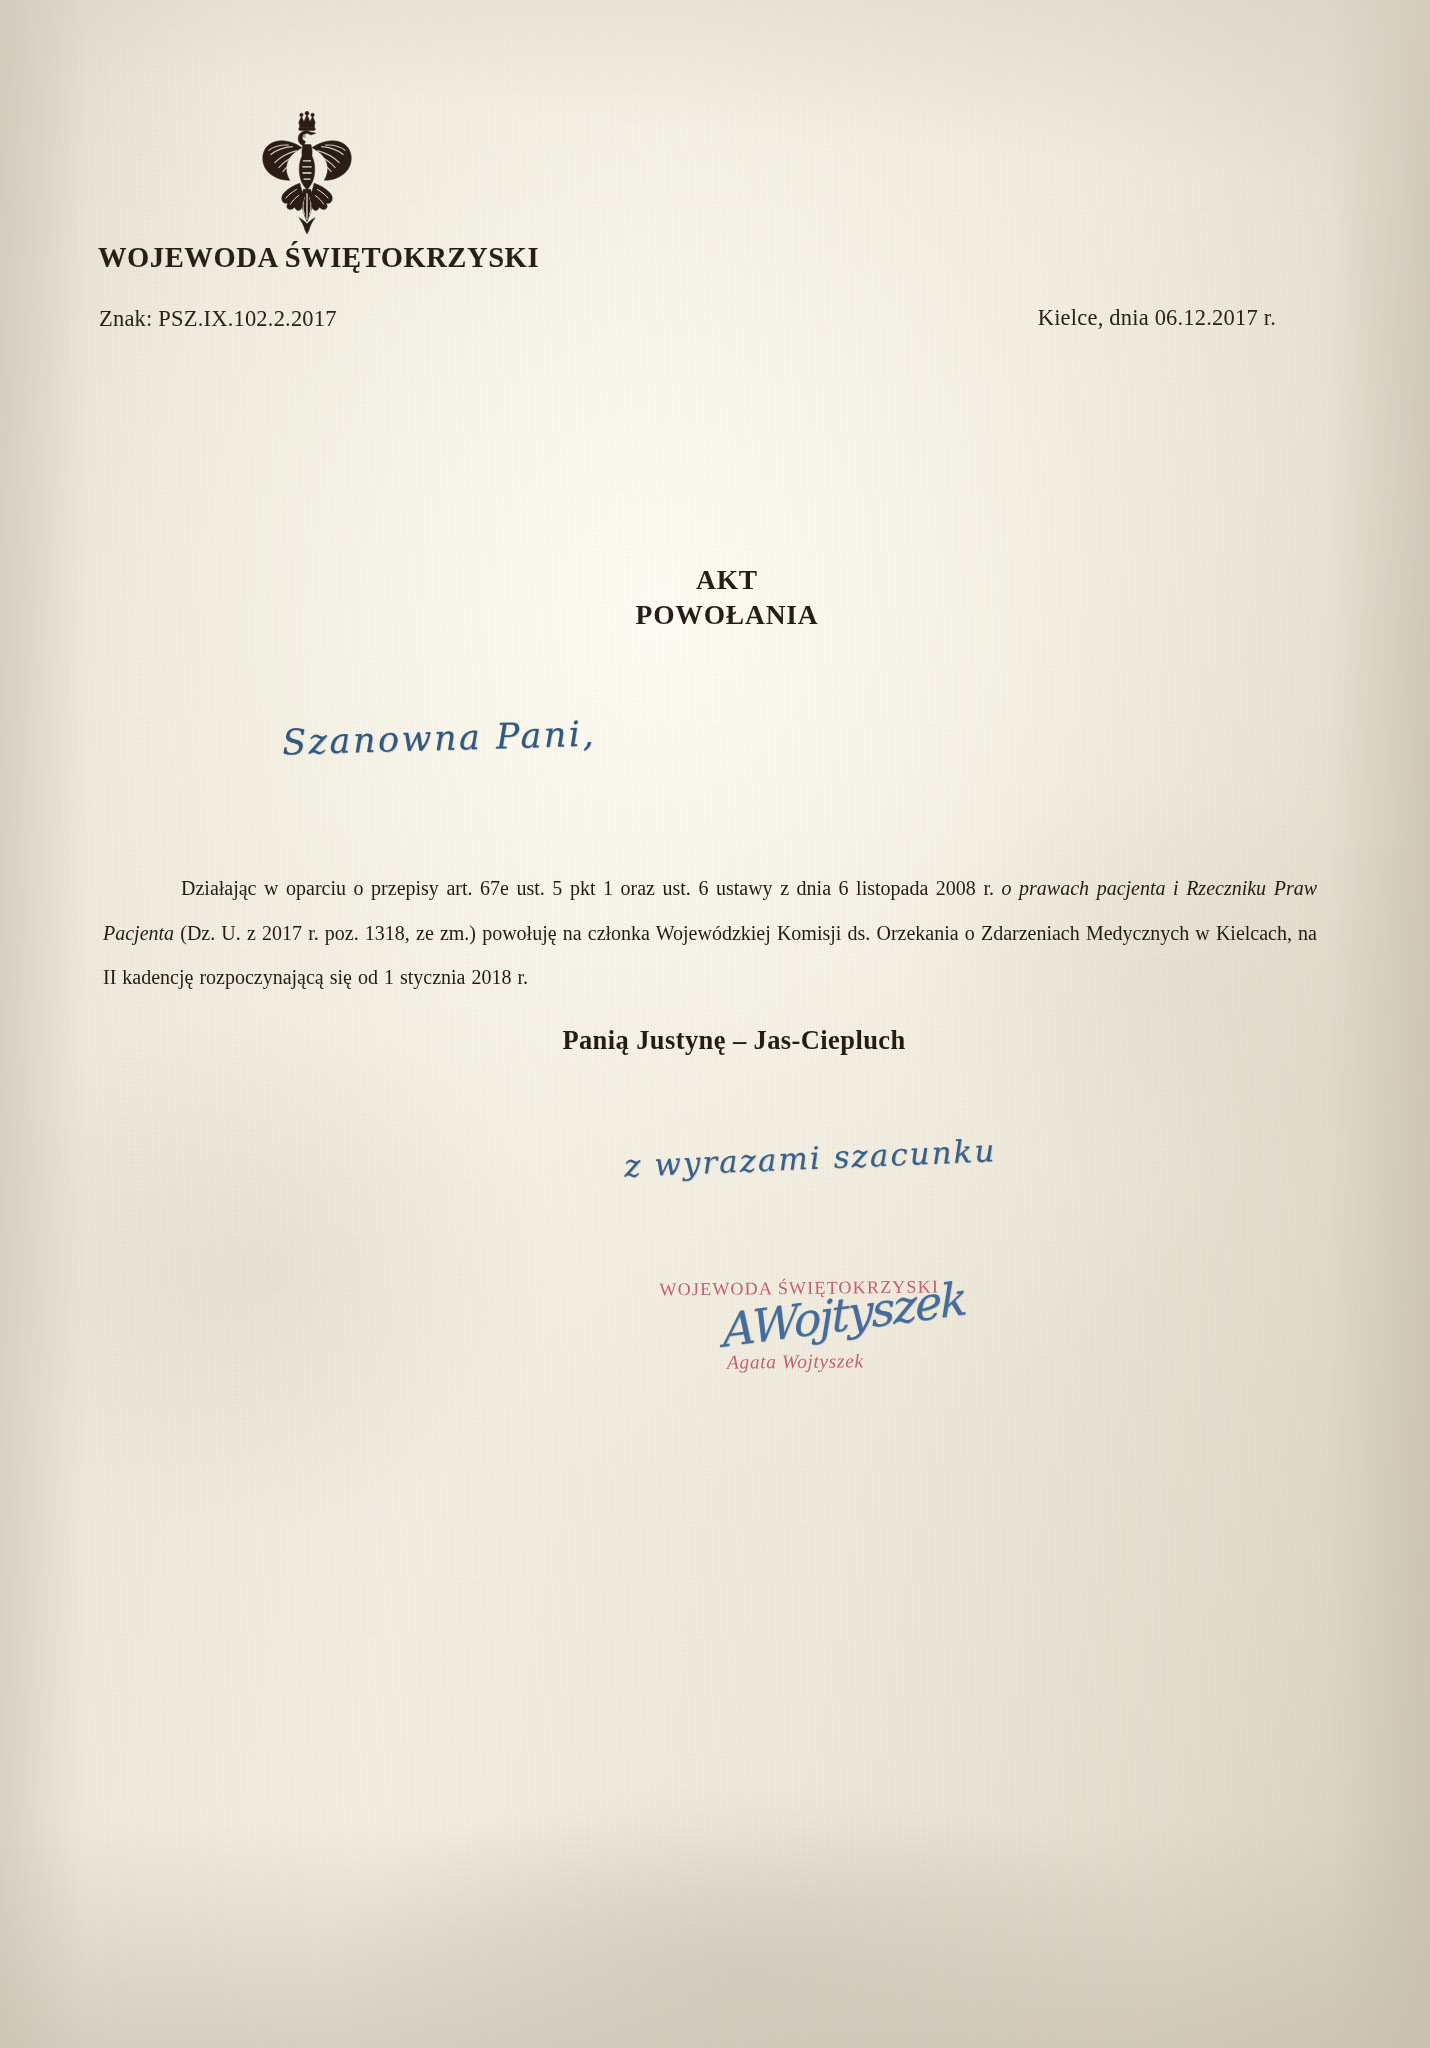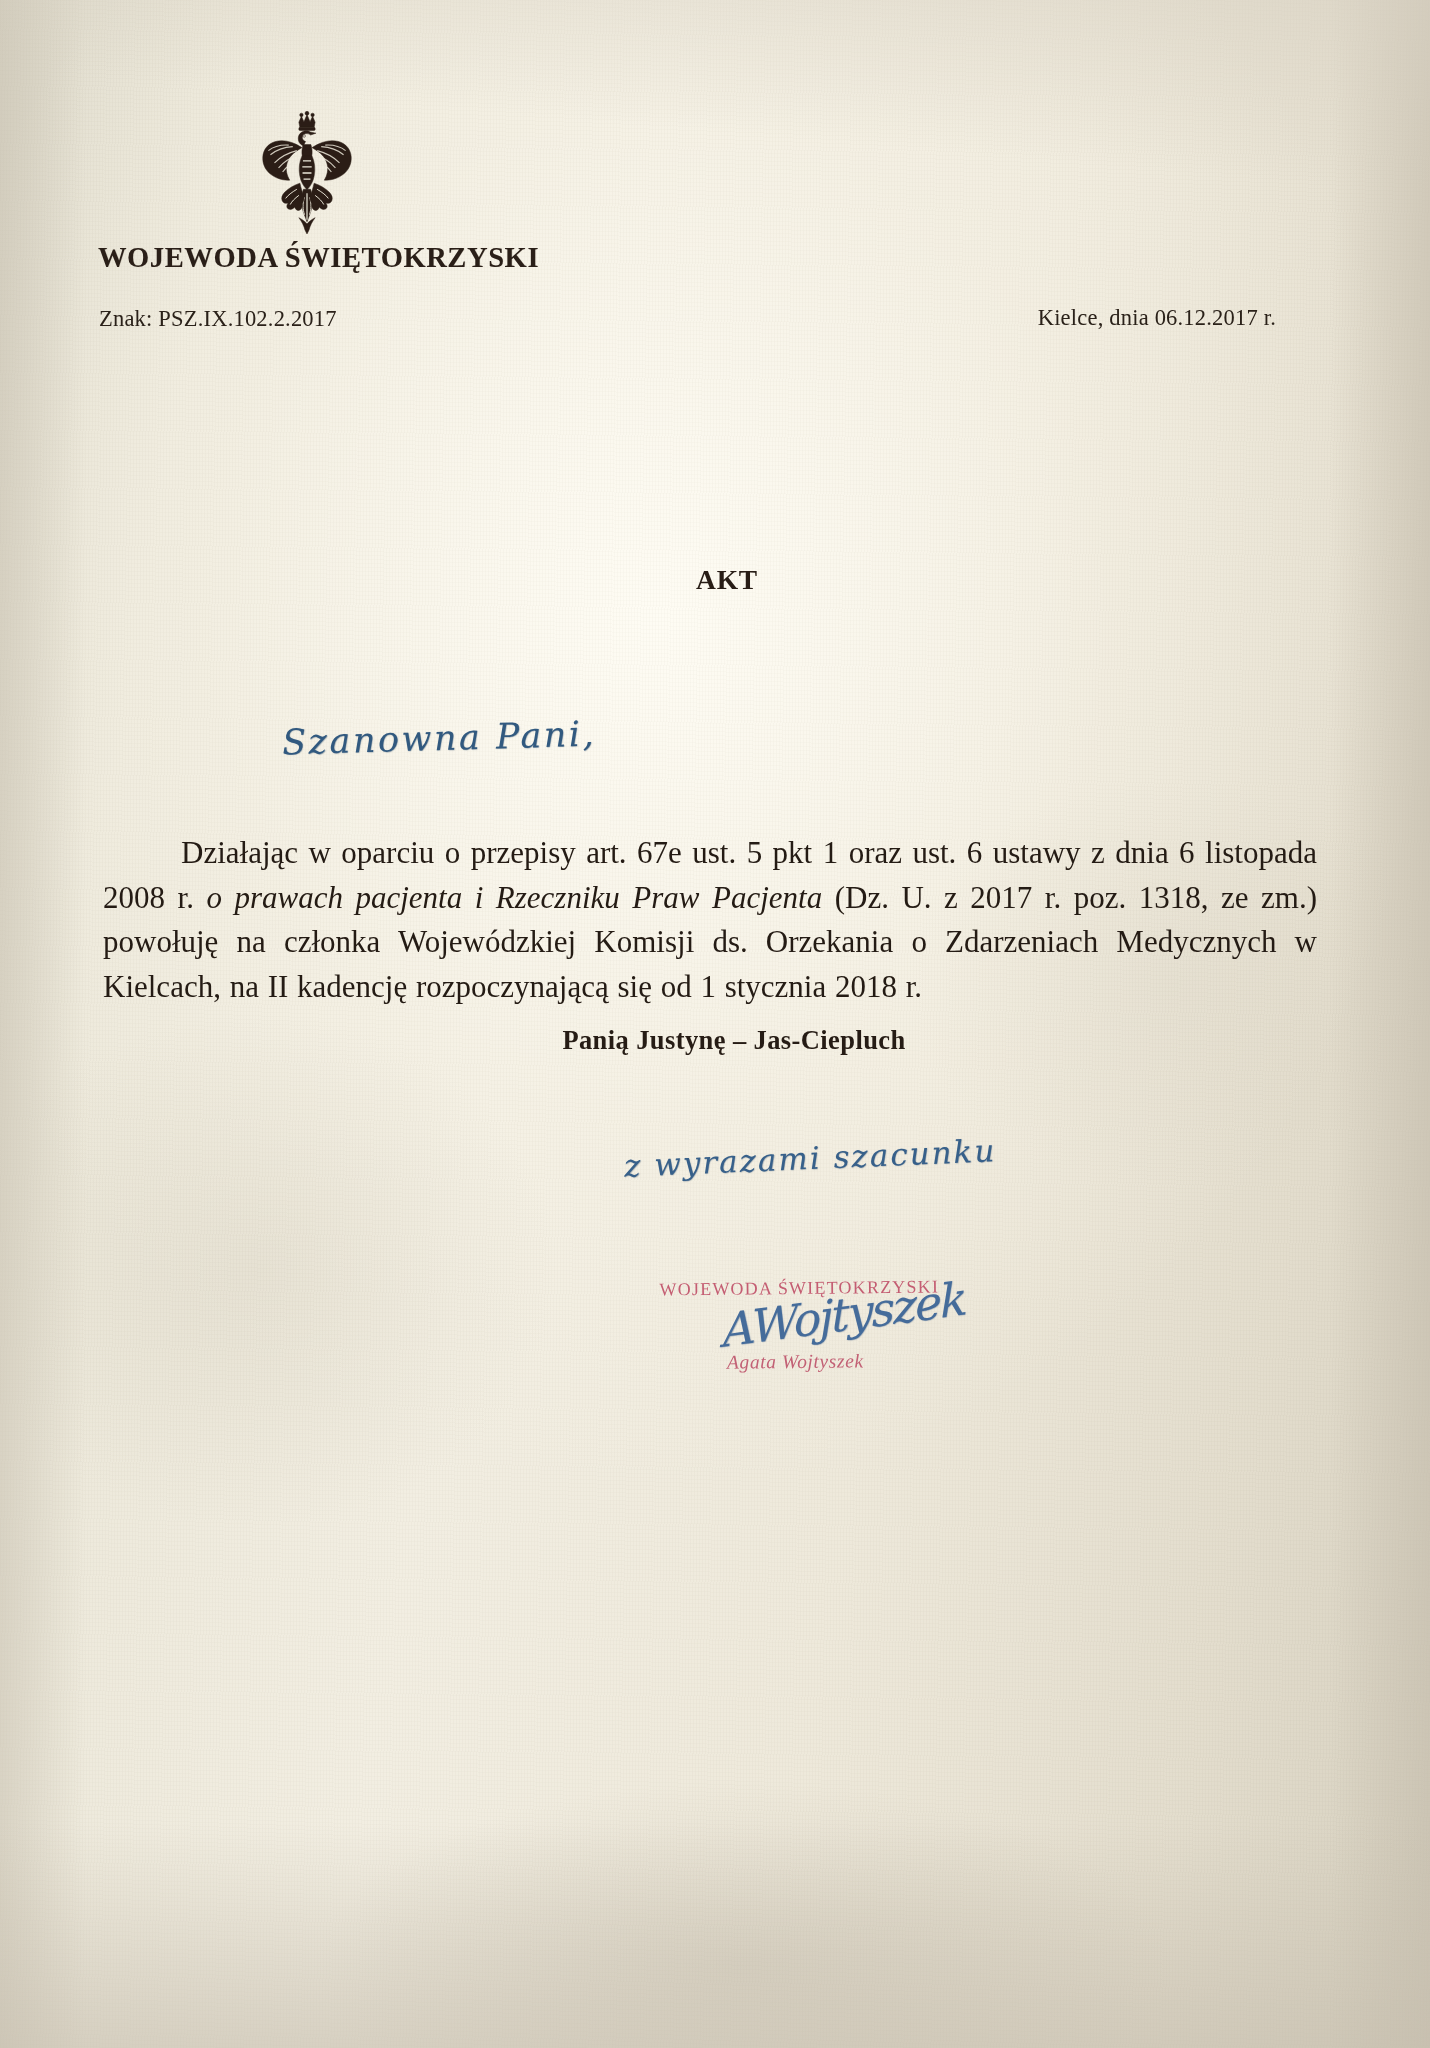--- a/index.html
+++ b/index.html
@@ -130,23 +130,23 @@
     transform: rotate(-1.6deg);
     letter-spacing: 2.5px;
     text-shadow: 0.5px 0.5px 1px rgba(40,70,105,0.45);
     white-space: nowrap;
   }
 
   
   .body-para {
     position: absolute;
     left: 103px;
-    top: 800px;
+    top: 846px;
     width: 1214px;
-    font-size: 31px;
+    font-size: 20px;
     line-height: 44.5px;
     text-align: justify;
     text-indent: 78px;
     color: #241b14;
     word-spacing: 1px;
   }
   .body-para i { font-style: italic; }
 
   .appointee {
     position: absolute;
@@ -293,20 +293,21 @@
       </svg>
     </div>
 
     <div class="office-title">WOJEWODA ŚWIĘTOKRZYSKI</div>
 
     <div class="ref-line">Znak: PSZ.IX.102.2.2017</div>
     <div class="date-line">Kielce, dnia 06.12.2017 r.</div>
 
     <div class="act-title">
       <div>AKT</div>
+      <div>POWOŁANIA</div>
     </div>
 
     <div class="salutation">Szanowna Pani,</div>
 
     <p class="body-para"><span>Działając w oparciu o przepisy art. 67e ust. 5 pkt 1 oraz ust. 6 ustawy z dnia 6 listopada 2008 r. </span><i>o prawach pacjenta i Rzeczniku Praw Pacjenta</i><span> (Dz. U. z 2017 r. poz. 1318, ze zm.) powołuję na członka Wojewódzkiej Komisji ds. Orzekania o Zdarzeniach Medycznych w Kielcach, na II kadencję rozpoczynającą się od 1 stycznia 2018 r.</span></p>
 
     <div class="appointee">Panią Justynę – Jas-Ciepluch</div>
 
     <div class="closing">z wyrazami szacunku</div>
 

